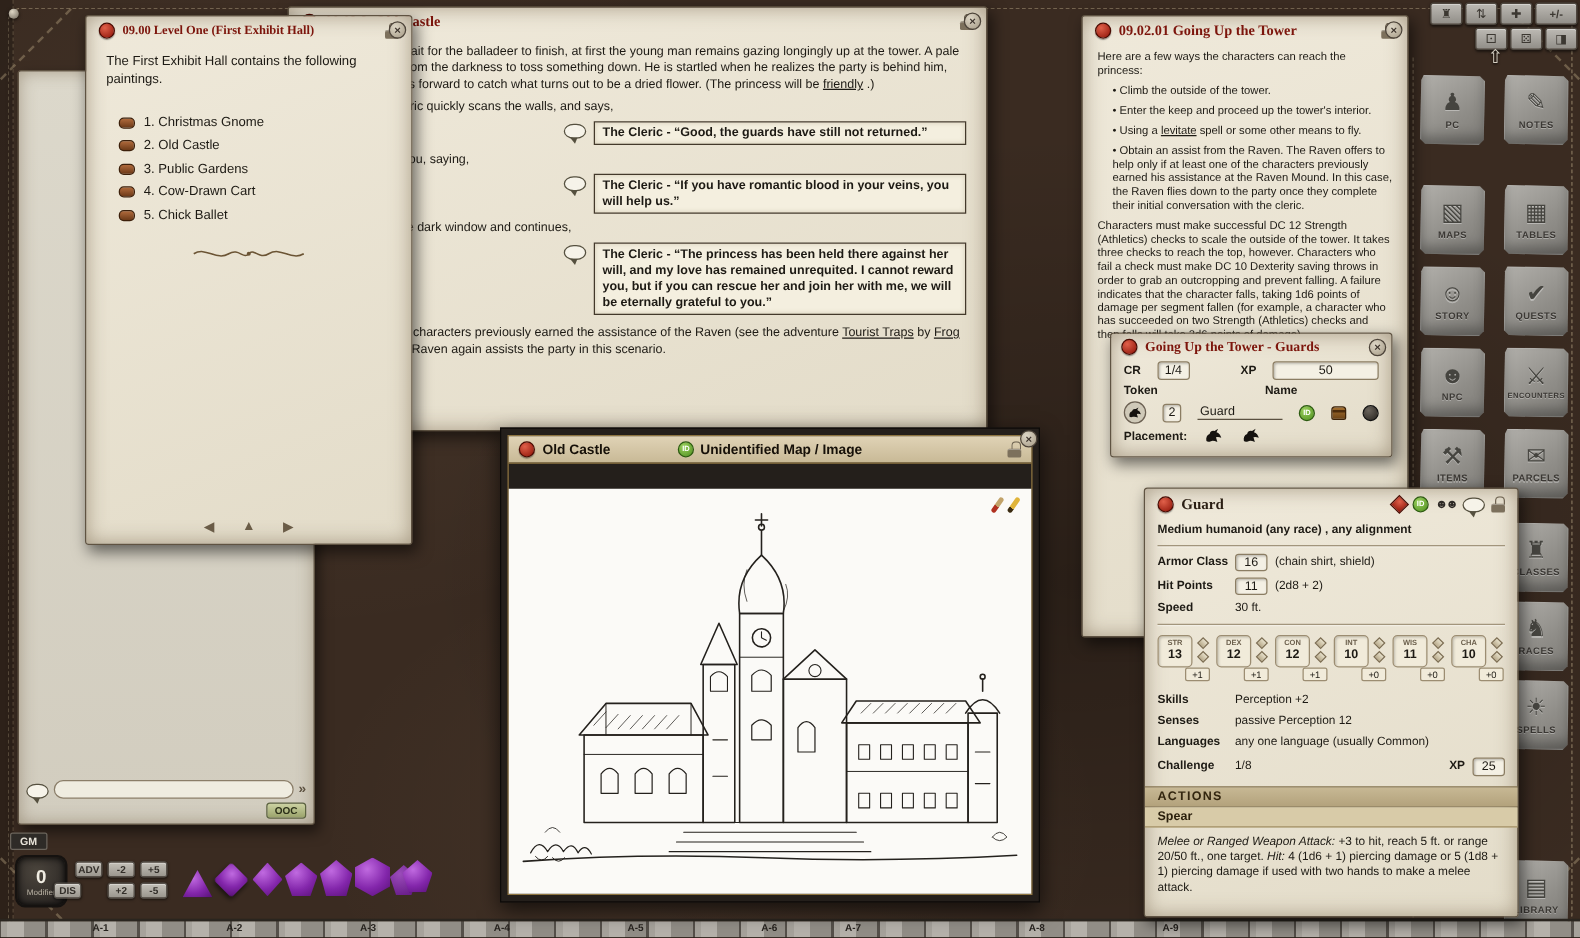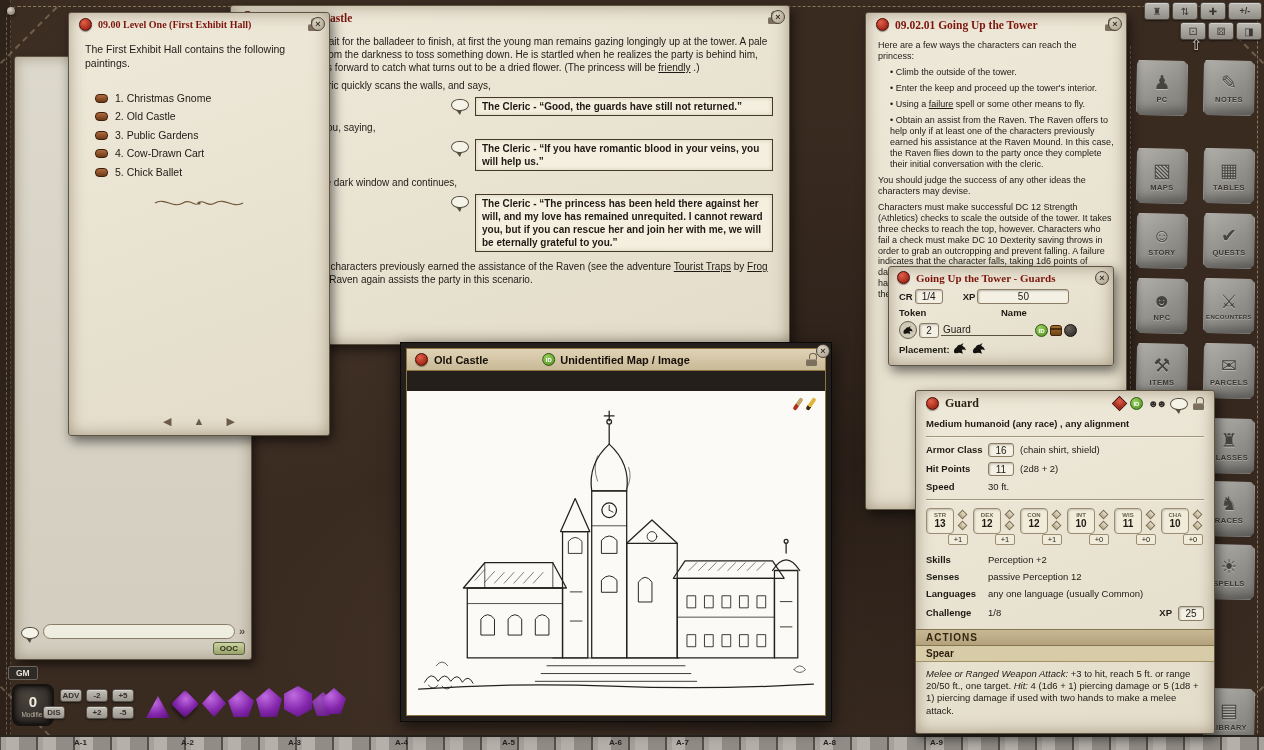--- a/index.html
+++ b/index.html
@@ -53,21 +53,21 @@
     box-shadow:inset 0 0 14px rgba(101,82,55,.45), 3px 5px 10px rgba(0,0,0,.5);}
   .chat-input-row{position:absolute;bottom:20px;left:6px;right:6px;display:flex;align-items:center;gap:4px;}
   .chat-input{flex:1;height:15px;border:1px solid #8a7d68;border-radius:8px;background:#efece0;font:9px "Liberation Sans",sans-serif;padding:0 8px;color:#333;outline:none;}
   .chat-send{flex:none;color:#5c5140;font:bold 11px/11px "Liberation Sans",sans-serif;cursor:pointer;}
   .ooc-btn{position:absolute;bottom:4px;right:6px;height:13px;padding:0 6px;
     background:linear-gradient(#ccd2a2,#9aa36b);border:1px solid #5c6340;border-radius:3px;
     color:#2c3018;font:bold 8px/11px "Liberation Sans",sans-serif;cursor:pointer;}
 
   
   .enc-body{padding:2px 10px;font:9.5px "Liberation Sans",sans-serif;color:#1d1a14;}
-  .enc-row{display:flex;align-items:center;gap:2px;margin:3px 0;}
+  .enc-row{display:flex;align-items:center;gap:13px;margin:3px 0;}
   .bold{font-weight:bold;}
   .token-circle{flex:none;width:18px;height:18px;border-radius:50%;background:#cfc9b8;border:1px solid #6b6052;display:flex;align-items:center;justify-content:center;}
   .name-line{width:92px;border-bottom:1px solid #5a5040;font:10px "Liberation Sans",sans-serif;padding:0 2px;}
   .id-badge{flex:none;width:13px;height:13px;border-radius:50%;background:radial-gradient(circle at 35% 30%,#9bd05e,#4e8f1f);border:1px solid #2c5a10;color:#fff;font:bold 6px/12px "Liberation Sans",sans-serif;text-align:center;}
   .pack-icon{flex:none;width:12px;height:11px;background:linear-gradient(#a5702f,#6e4518);border:1px solid #3c2208;border-radius:3px 3px 2px 2px;position:relative;}
   .pack-icon::before{content:"";position:absolute;top:2px;left:0;right:0;height:2px;background:#4c2c0c;}
   .menu-dot{flex:none;width:13px;height:13px;border-radius:50%;background:radial-gradient(circle at 35% 30%,#6a645c,#27231e);border:1px solid #111;}
 
   
   .npc-body{padding:0 10px;font:9.5px/1.3 "Liberation Sans",sans-serif;color:#1d1a14;}
@@ -263,24 +263,23 @@
       <span class="record-icon"></span>
       <span class="win-title">09.02.01 Going Up the Tower</span>
       <span class="lock-icon ml-auto"></span>
     </div>
     <div class="close-btn">×</div>
     <div class="story-body" style="font-size:9px;line-height:1.22;padding:2px 12px;">
       <p>Here are a few ways the characters can reach the princess:</p>
       <div style="padding-left:12px;">
         <p><span>•</span> <span>Climb the outside of the tower.</span></p>
         <p><span>•</span> <span>Enter the keep and proceed up the tower's interior.</span></p>
-        <p><span>•</span> <span>Using a </span><span class="link">failure</span><span> spell or some other means to fly.</span></p>
+        <p><span>•</span> <span>Using a </span><span class="link">levitate</span><span> spell or some other means to fly.</span></p>
         <p><span>•</span> <span>Obtain an assist from the Raven. The Raven offers to help only if at least one of the characters previously earned his assistance at the Raven Mound. In this case, the Raven flies down to the party once they complete their initial conversation with the cleric.</span></p>
       </div>
-      <p>You should judge the success of any other ideas the characters may devise.</p>
       <p>Characters must make successful DC 12 Strength (Athletics) checks to scale the outside of the tower. It takes three checks to reach the top, however. Characters who fail a check must make DC 10 Dexterity saving throws in order to grab an outcropping and prevent falling. A failure indicates that the character falls, taking 1d6 points of damage per segment fallen (for example, a character who has succeeded on two Strength (Athletics) checks and then falls will take 2d6 points of damage).</p>
     </div>
   </div>
 
   <div class="window" style="left:230px;top:5px;width:560px;height:340px;z-index:3;overflow:hidden;">
     <div class="win-header">
       <span class="record-icon"></span>
       <span class="win-title">09.02 2. Old Castle</span>
       <span class="lock-icon ml-auto"></span>
     </div>

